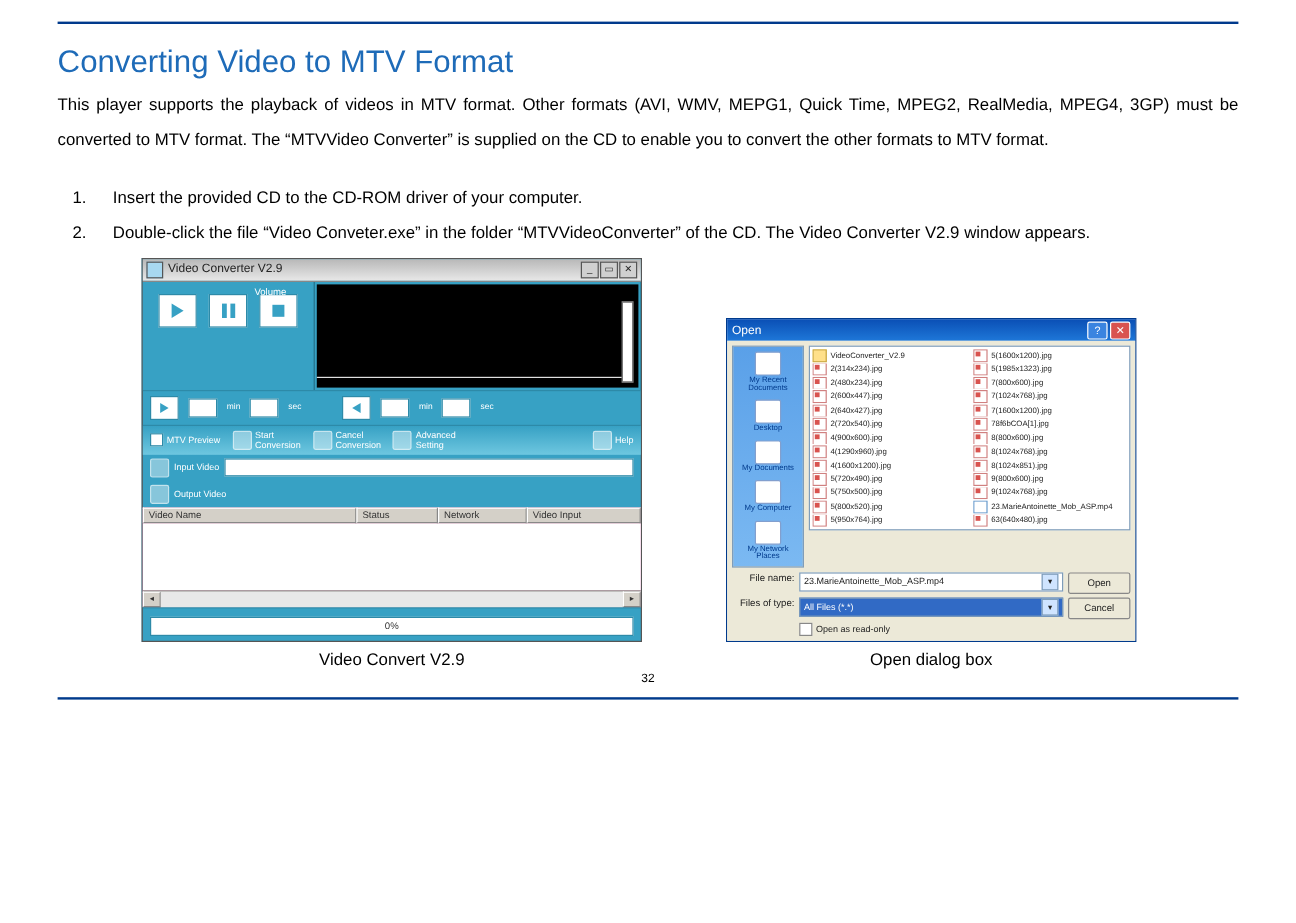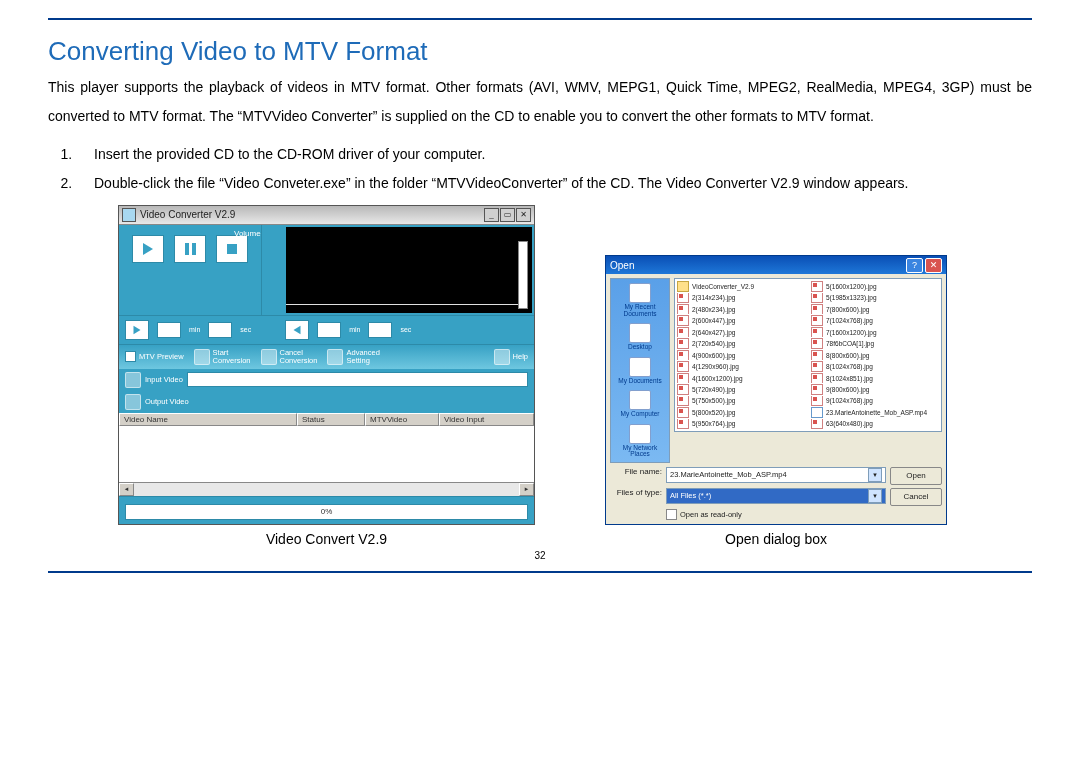--- a/index.html
+++ b/index.html
@@ -14,35 +14,35 @@
     --xp-gray-dk:   #808080;
     --xp-gray-line: #a0a0a0;
     --xp-white:     #ffffff;
     --xp-red:       #d9534f;
   }
   html,body{margin:0;padding:0;width:1080px;height:769px;background:#fff;font-family:Arial,Helvetica,sans-serif;}
   .page{box-sizing:border-box;width:100%;height:100%;padding:18px 48px 0 48px;}
   .rule{border:0;border-top:2px solid var(--page-blue);margin:0;}
   .rule.bottom{margin-top:10px;}
   h1{color:var(--heading-blue);font-size:26px;font-weight:500;margin:16px 0 6px 0;}
-  .intro{font-size:14px;line-height:2.1;margin:0 0 8px 0;text-align:justify;}
+  .intro{font-size:14px;line-height:2.1;margin:0 0 18px 0;text-align:justify;}
   ol.steps{font-size:14px;line-height:2.1;margin:0;padding-left:28px;}
   ol.steps li{padding-left:18px;text-align:justify;}
   .figrow{display:flex;align-items:flex-end;margin-top:6px;gap:70px;padding-left:70px;}
   .figure{display:flex;flex-direction:column;align-items:center;}
   .caption{font-size:14px;margin-top:6px;}
   .pagenum{font-size:10px;text-align:center;margin-top:3px;}
 
   
   .vc{width:415px;border:1px solid #555;background:var(--xp-cyan);font-size:9px;color:#fff;font-family:"Segoe UI",Tahoma,sans-serif;}
   .vc .titlebar{display:flex;align-items:center;height:18px;background:linear-gradient(#b8b8b8,#e8e8e8);border-bottom:1px solid #888;color:#222;font-size:10px;padding:0 3px;}
   .vc .titlebar .wicon{width:12px;height:12px;border:1px solid #555;background:#a8d8f0;margin-right:4px;}
   .vc .winbtns{margin-left:auto;display:flex;gap:1px;}
   .vc .winbtns span{width:13px;height:12px;border:1px solid #555;background:#d0d0d0;display:flex;align-items:center;justify-content:center;font-size:8px;color:#222;}
-  .vc .preview-row{display:flex;height:90px;gap:22px;}
+  .vc .preview-row{display:flex;height:90px;}
   .vc .controls{flex:0 0 142px;background:var(--xp-cyan);border-right:1px solid #2d8aa8;display:flex;align-items:flex-start;justify-content:center;padding-top:10px;gap:10px;}
   .vc .ctrlbtn{width:30px;height:26px;background:#fff;border:1px solid #2d8aa8;display:flex;align-items:center;justify-content:center;}
   .vc .tri-r{width:0;height:0;border-top:6px solid transparent;border-bottom:6px solid transparent;border-left:10px solid var(--xp-cyan);}
   .vc .pause{display:flex;gap:3px;}
   .vc .pause span{width:4px;height:12px;background:var(--xp-cyan);}
   .vc .stop{width:10px;height:10px;background:var(--xp-cyan);}
   .vc .preview{flex:1;background:#000;position:relative;border:2px solid var(--xp-cyan);}
   .vc .vol-lbl{position:absolute;left:-52px;top:2px;font-size:8px;color:#fff;}
   .vc .vol{position:absolute;right:4px;top:14px;width:8px;height:66px;background:linear-gradient(#fff,#fff);border:1px solid #888;}
   .vc .trackline{position:absolute;left:0;right:14px;bottom:8px;height:0;border-top:1px solid #e0e0e0;}
@@ -211,21 +211,21 @@
         </div>
         <div class="iorow">
           <span class="tbico"></span>
           <span class="tblbl">Output Video</span>
         </div>
 
         <div class="listarea">
           <div class="listhead">
             <span class="lh-name">Video Name</span>
             <span class="lh-stat">Status</span>
-            <span class="lh-dur">MTVVideo</span>
+            <span class="lh-dur">Network</span>
             <span class="lh-inp">Video Input</span>
           </div>
           <div class="listbody"></div>
           <div class="hscroll">
             <span class="sbtn">◂</span>
             <span class="strack"></span>
             <span class="sbtn">▸</span>
           </div>
         </div>
 

